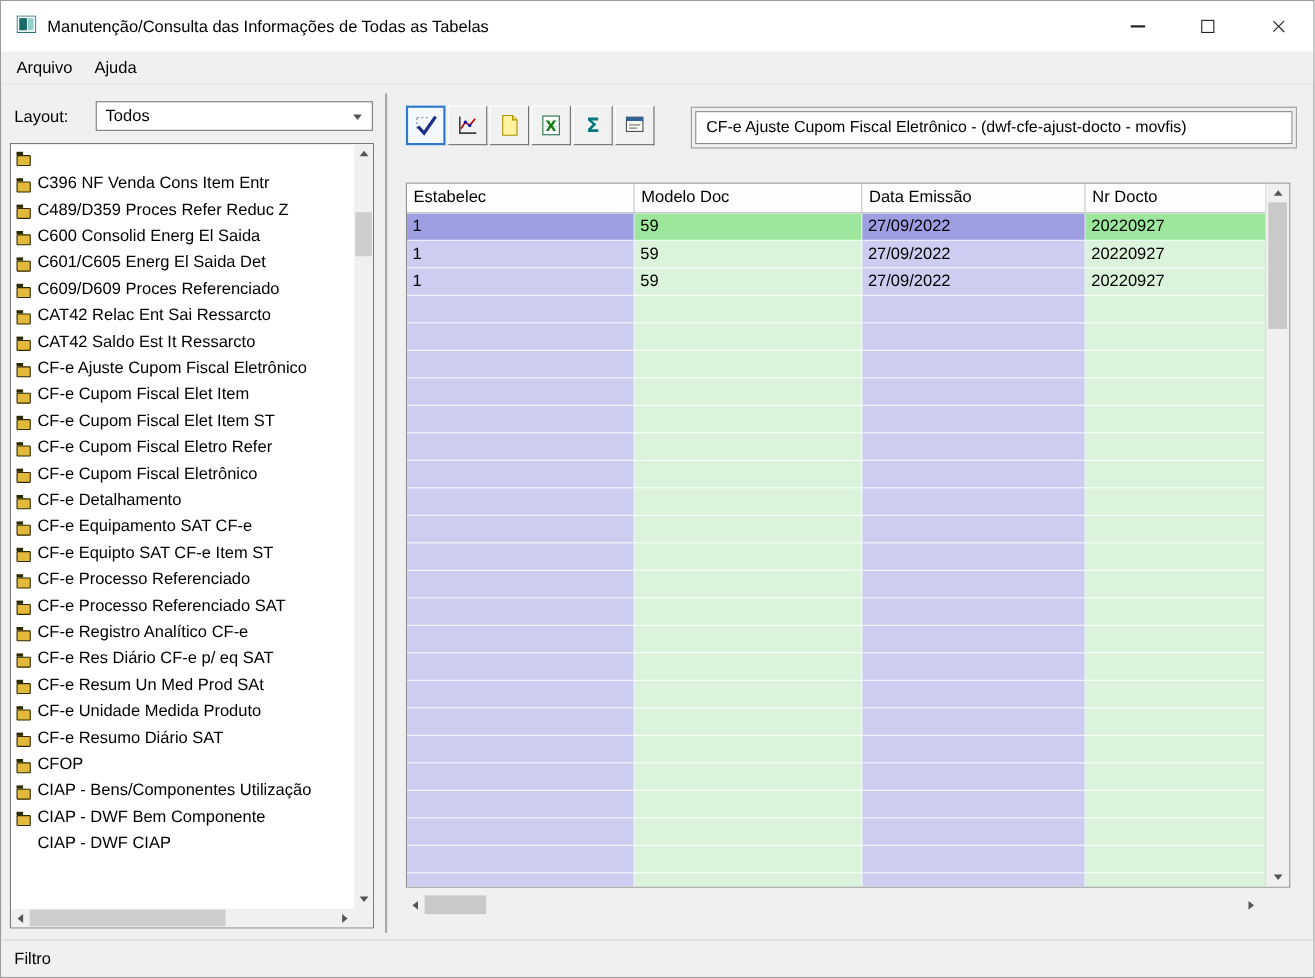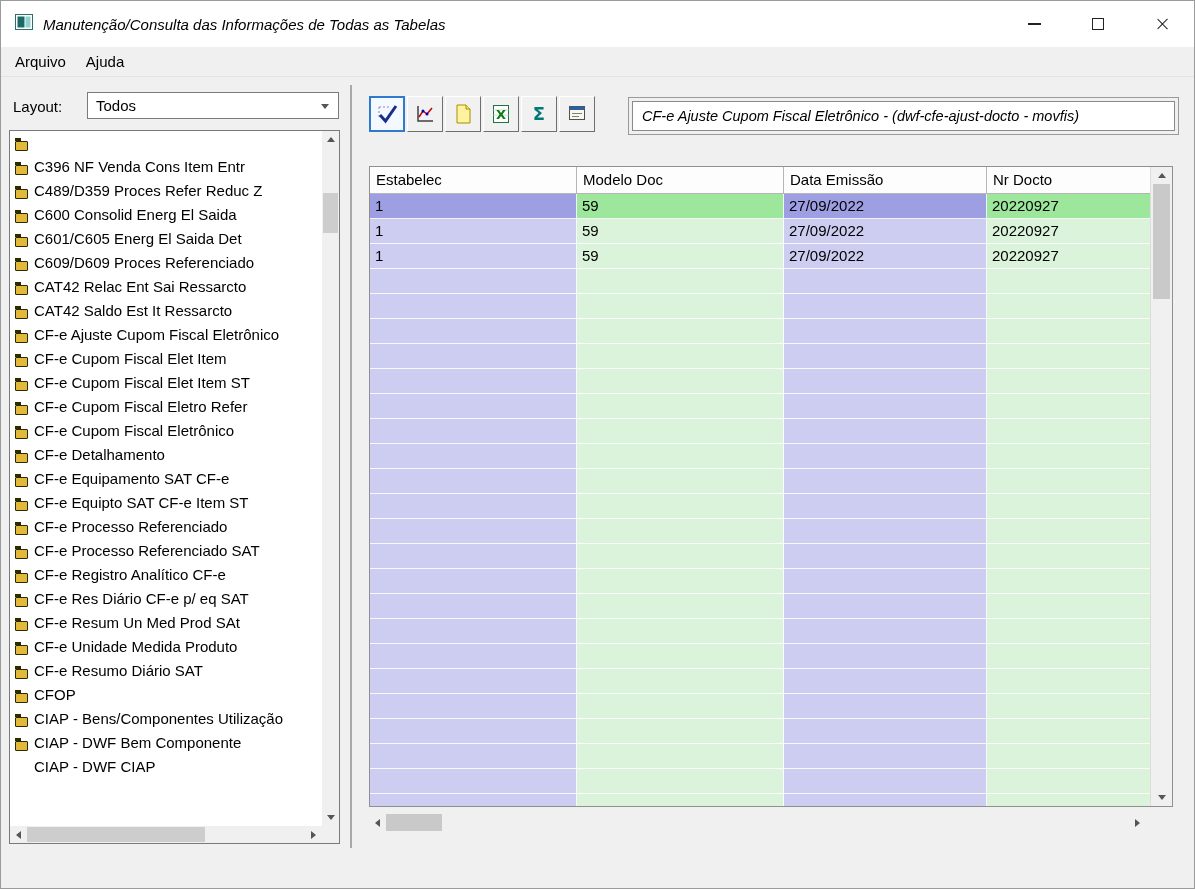--- a/index.html
+++ b/index.html
@@ -2,21 +2,21 @@
 <html style="--col-purple: #cdcdf1; --col-green: #dbf3db; --col-purple-selected: #9e9ee3; --col-green-selected: #9ce79c; --accent-blue: #2f7acc;"><head>
 <meta charset="utf-8">
 <style>
   *{margin:0;padding:0;box-sizing:border-box;}
   html,body{width:1195px;height:889px;}
   body{font-family:"Liberation Sans",sans-serif;background:#fff;color:#000;}
   .window{position:relative;width:1195px;height:889px;background:#f0f0f0;border:1px solid #9b9b9b;overflow:hidden;}
 
   
   .titlebar{position:absolute;top:0;left:0;width:100%;height:46px;background:#fff;display:flex;align-items:center;padding-left:14px;}
-  .title{font-size:15px;margin-left:10px;white-space:nowrap;font-style:italic;}
+  .title{font-size:15px;margin-left:10px;white-space:nowrap;}
   .win-controls{position:absolute;right:0;top:0;height:46px;display:flex;}
   .win-btn{width:64px;height:46px;display:flex;align-items:center;justify-content:center;cursor:default;}
   .glyph-min{width:13px;height:1.5px;background:#222;display:block;}
   .glyph-max{width:12px;height:12px;border:1.3px solid #222;display:block;}
   .glyph-close{position:relative;width:14px;height:14px;display:block;}
   .glyph-close::before,.glyph-close::after{content:"";position:absolute;left:6.5px;top:0;width:1.4px;height:14px;background:#222;}
   .glyph-close::before{transform:rotate(45deg);}
   .glyph-close::after{transform:rotate(-45deg);}
 
   
@@ -56,21 +56,21 @@
   .lc{position:absolute;right:0;bottom:0;width:17px;height:17px;background:#f0f0f0;}
 
   
   .splitter{position:absolute;left:349px;top:84px;width:2px;height:763px;background:#a9a9a9;}
 
   
   .toolbar{position:absolute;left:368px;top:95px;height:37px;display:flex;gap:2px;}
   .tb-btn{width:36px;height:36px;background:#f1f1f1;border:1px solid;border-color:#ffffff #6f6f6f #6f6f6f #ffffff;display:flex;align-items:center;justify-content:center;}
   .tb-btn.active{background:#f3f9ff;border:2px solid var(--accent-blue,#2f7acc);}
   .table-name-frame{position:absolute;left:627px;top:96px;width:551px;height:38px;border:1px solid #9a9a9a;background:#f0f0f0;padding:3px;}
-  .table-name-inner{width:100%;height:100%;background:#fff;border:1px solid #8a8a8a;display:flex;align-items:center;padding-left:9px;font-size:14.5px;white-space:nowrap;overflow:hidden;font-style:italic;}
+  .table-name-inner{width:100%;height:100%;background:#fff;border:1px solid #8a8a8a;display:flex;align-items:center;padding-left:9px;font-size:14.5px;white-space:nowrap;overflow:hidden;}
 
   
   .grid{position:absolute;left:368px;top:165px;width:804px;height:641px;background:#fff;border:1px solid #909090;overflow:hidden;}
   .grid-header{position:absolute;left:0;top:0;height:27px;display:flex;background:#fdfdfd;width:782px;}
   .hcell{height:27px;border-right:1px solid #b6b6b6;border-bottom:1px solid #b6b6b6;font-size:15px;line-height:26px;padding-left:6px;background:#fdfdfd;white-space:nowrap;overflow:hidden;}
   .grid-body{position:absolute;left:0;top:27px;bottom:0;width:782px;overflow:hidden;}
   .grow{display:flex;height:25px;}
   .gcell{height:25px;border-right:1px solid rgba(255,255,255,0.85);border-bottom:1px solid rgba(255,255,255,0.85);font-size:15px;line-height:24px;padding-left:5px;white-space:nowrap;overflow:hidden;}
   .purple{background:var(--col-purple,#cdcdf1);}
   .green{background:var(--col-green,#dbf3db);}
@@ -478,14 +478,17 @@
   <div class="ghs">
     <div class="sb-btn lt">
         <span class="tri-left"></span>
       </div>
     <div class="thumb"></div>
     <div class="sb-btn rt">
         <span class="tri-right"></span>
       </div>
   </div>
 
+  <div class="statusbar">
+    <span>Filtro</span>
+  </div>
 
 </div>
 
 </body></html>

